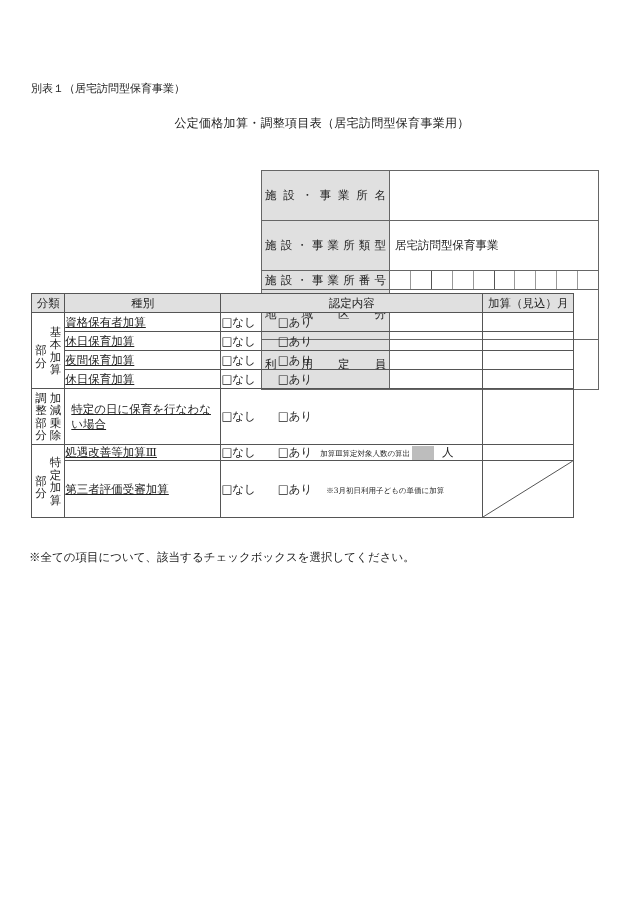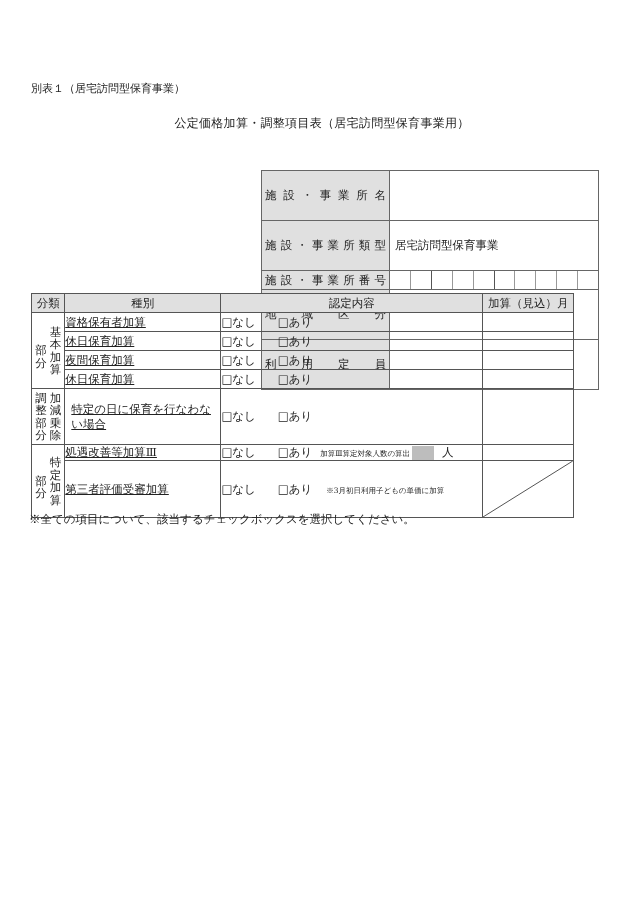--- a/index.html
+++ b/index.html
@@ -35,21 +35,21 @@
   .item { padding-left: 3px; text-decoration: underline; }
   .checks { padding-left: 6px; white-space: nowrap; }
   .chk { display: inline-block; }
   .chk + .chk { margin-left: 22px; }
   .note { font-size: 7.5px; margin-left: 8px; margin-top: 40px; }
   .shade { display: inline-block; width: 22px; height: 14px; background: #bdbdbd; vertical-align: middle; margin-left: 2px; }
   .unit { display: inline-block; margin-left: 8px; }
   .diag { position: relative; }
   .diag svg { position: absolute; left: 0; top: 0; width: 100%; height: 100%; }
 
-  .footnote { position: absolute; left: 29px; top: 512px; font-size: 11.5px; }
+  .footnote { position: absolute; left: 29px; top: 550px; font-size: 11.5px; }
 </style>
 </head>
 <body>
 
 <div class="subtitle">別表１（居宅訪問型保育事業）</div>
 <div class="title">公定価格加算・調整項目表（居宅訪問型保育事業用）</div>
 
 <table class="facility">
   <tbody>
       <tr>

